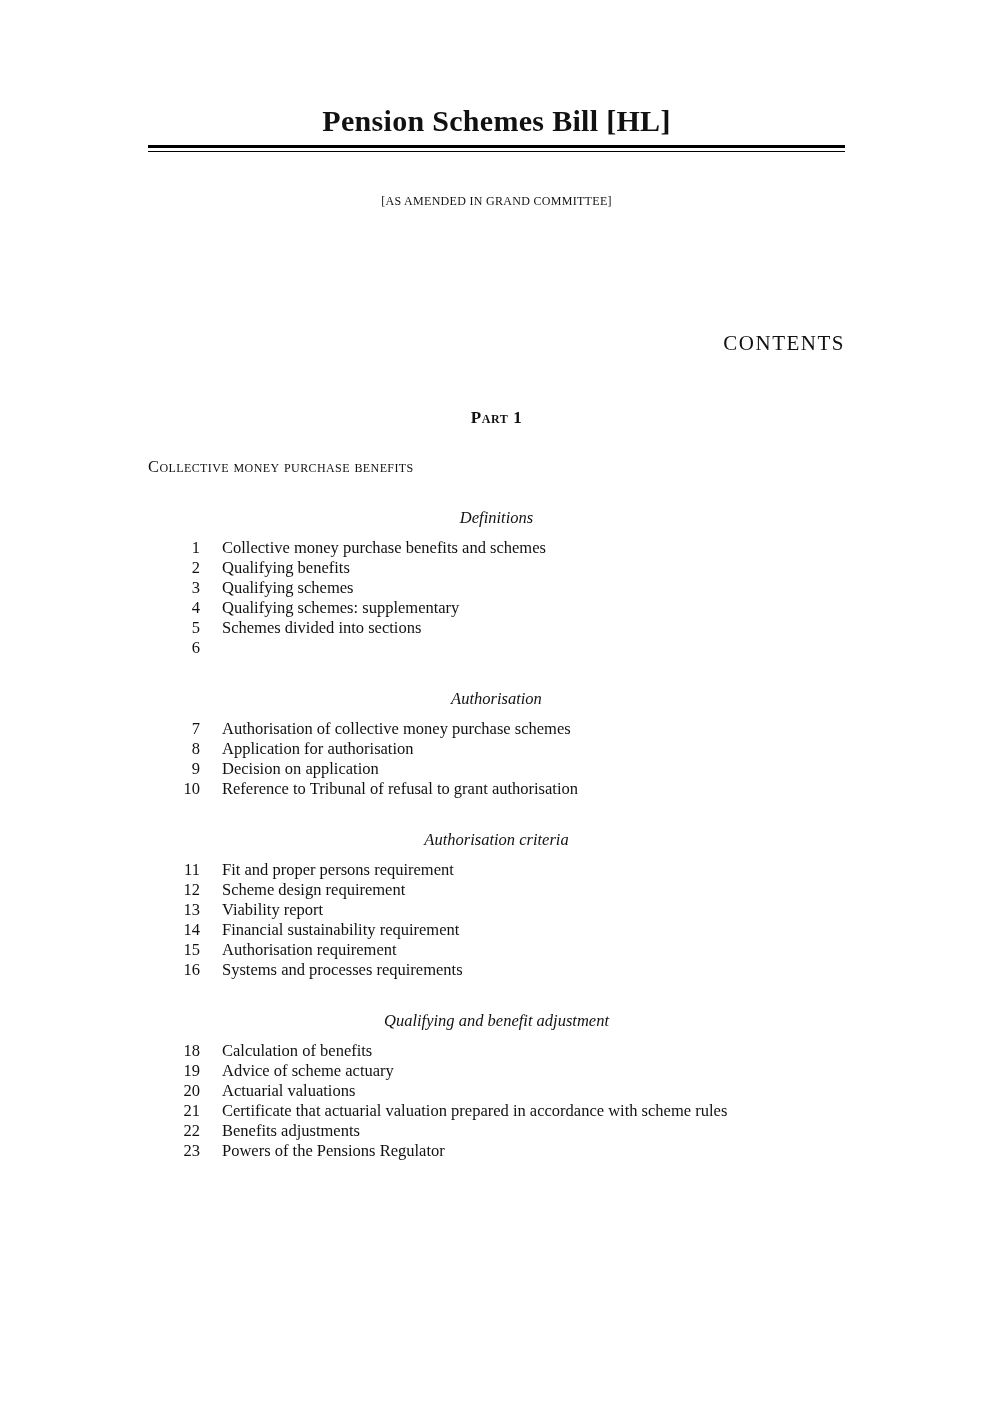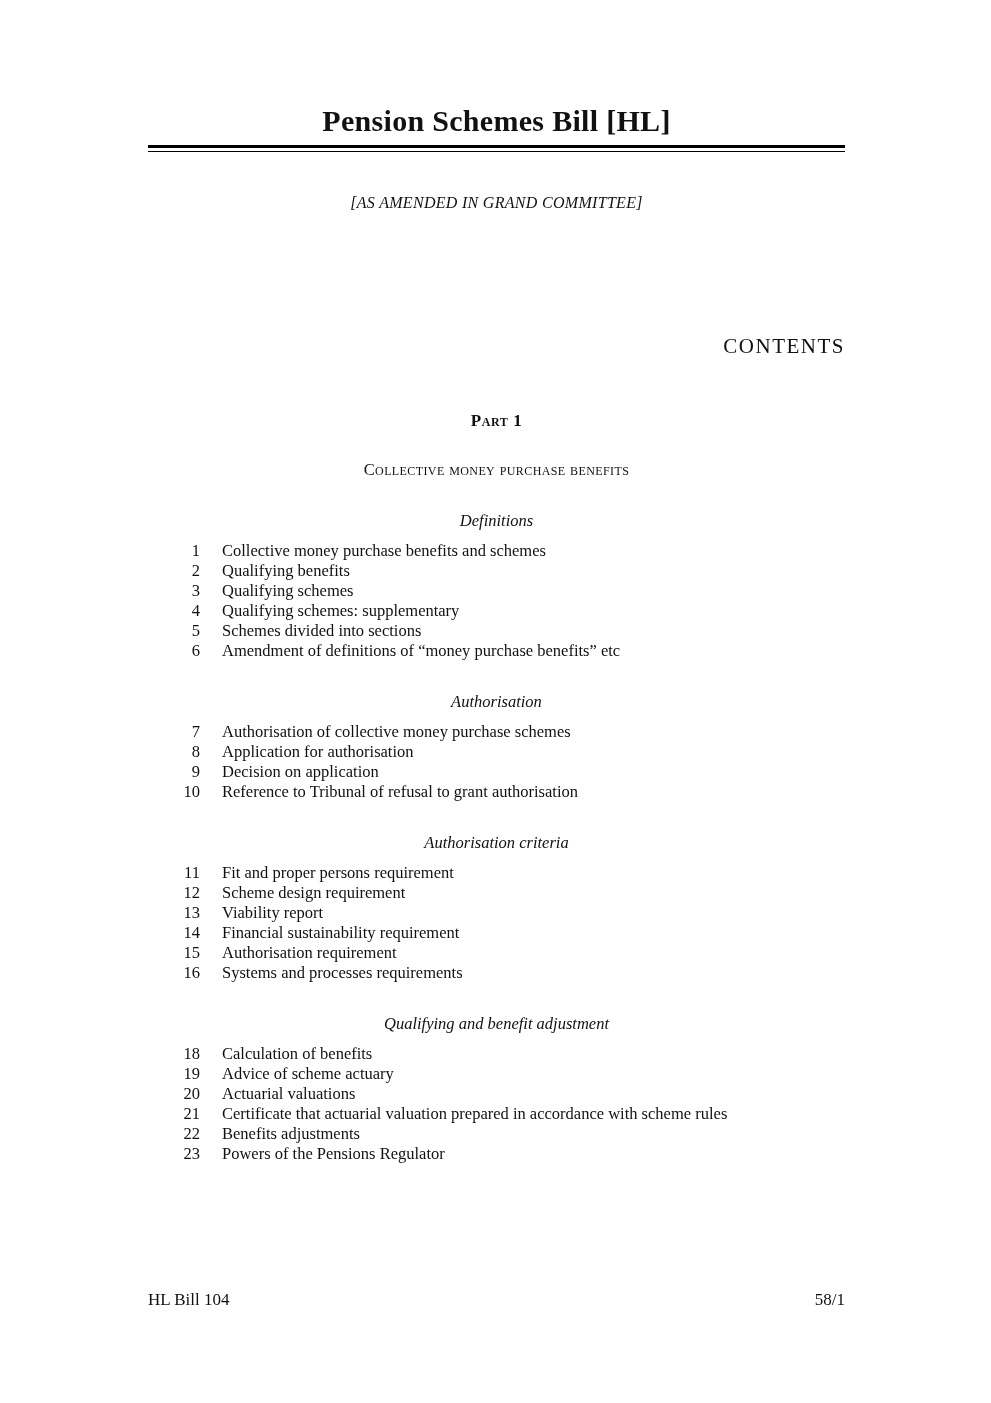--- a/index.html
+++ b/index.html
@@ -22,41 +22,39 @@
     line-height: 34px;
   }
   .title-rule {
     margin-top: 7px;
     height: 7px;
     border-top: 3px solid #000000;
     border-bottom: 1px solid #000000;
   }
   .amendment-note {
     text-align: center;
-    font-size: 16px;
+    font-size: 12px;
     margin-top: 42px;
     letter-spacing: 0.3px;
-    font-style: italic;
   }
   .contents-heading {
     text-align: right;
     font-size: 21px;
     letter-spacing: 1.5px;
     margin-top: 122px;
   }
   .part-heading {
     text-align: center;
     font-size: 17px;
     font-weight: bold;
     font-variant: small-caps;
     letter-spacing: 0.6px;
     margin-top: 52px;
   }
   .part-subtitle {
-    text-align: center;
     font-size: 16.5px;
     font-variant: small-caps;
     letter-spacing: 0.4px;
     margin-top: 29px;
   }
   .sections { margin-top: 6px; }
   .section-heading {
     text-align: center;
     font-style: italic;
     font-size: 16.5px;
@@ -120,21 +118,20 @@
       <div class="item-row">
         <span class="item-num">4</span>
         <span class="item-text">Qualifying schemes: supplementary</span>
       </div>
       <div class="item-row">
         <span class="item-num">5</span>
         <span class="item-text">Schemes divided into sections</span>
       </div>
       <div class="item-row">
         <span class="item-num">6</span>
-        <span class="item-text">Amendment of definitions of “money purchase benefits” etc</span>
       </div>
       <div class="section-heading">Authorisation</div>
       <div class="item-row">
         <span class="item-num">7</span>
         <span class="item-text">Authorisation of collective money purchase schemes</span>
       </div>
       <div class="item-row">
         <span class="item-num">8</span>
         <span class="item-text">Application for authorisation</span>
       </div>
@@ -191,18 +188,14 @@
       <div class="item-row">
         <span class="item-num">22</span>
         <span class="item-text">Benefits adjustments</span>
       </div>
       <div class="item-row">
         <span class="item-num">23</span>
         <span class="item-text">Powers of the Pensions Regulator</span>
       </div>
     </div>
 
-  <div class="footer">
-    <span>HL Bill 104</span>
-    <span>58/1</span>
-  </div>
 
 </div>
 
 </body></html>

